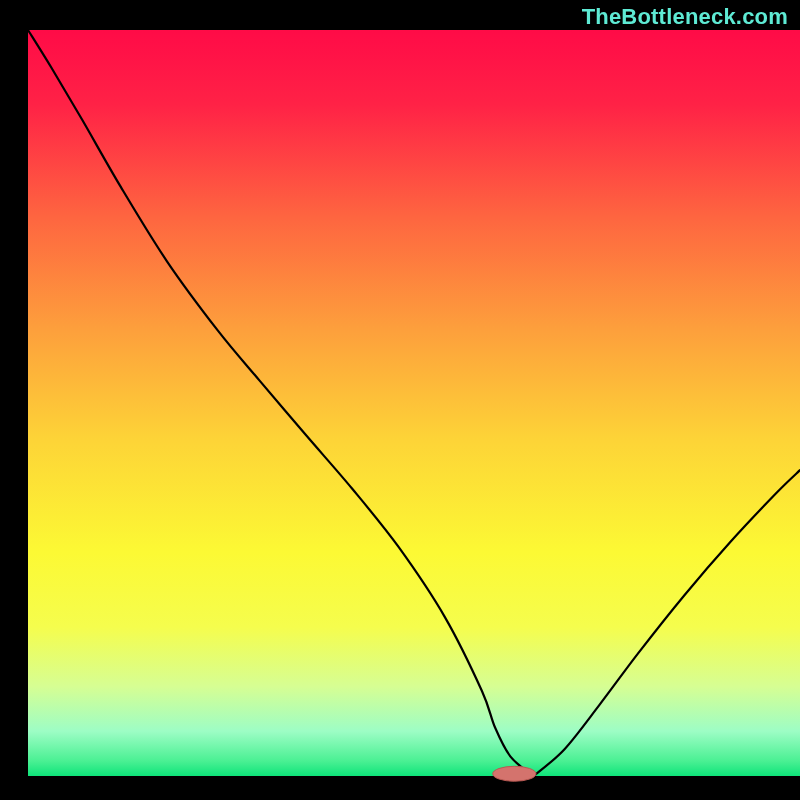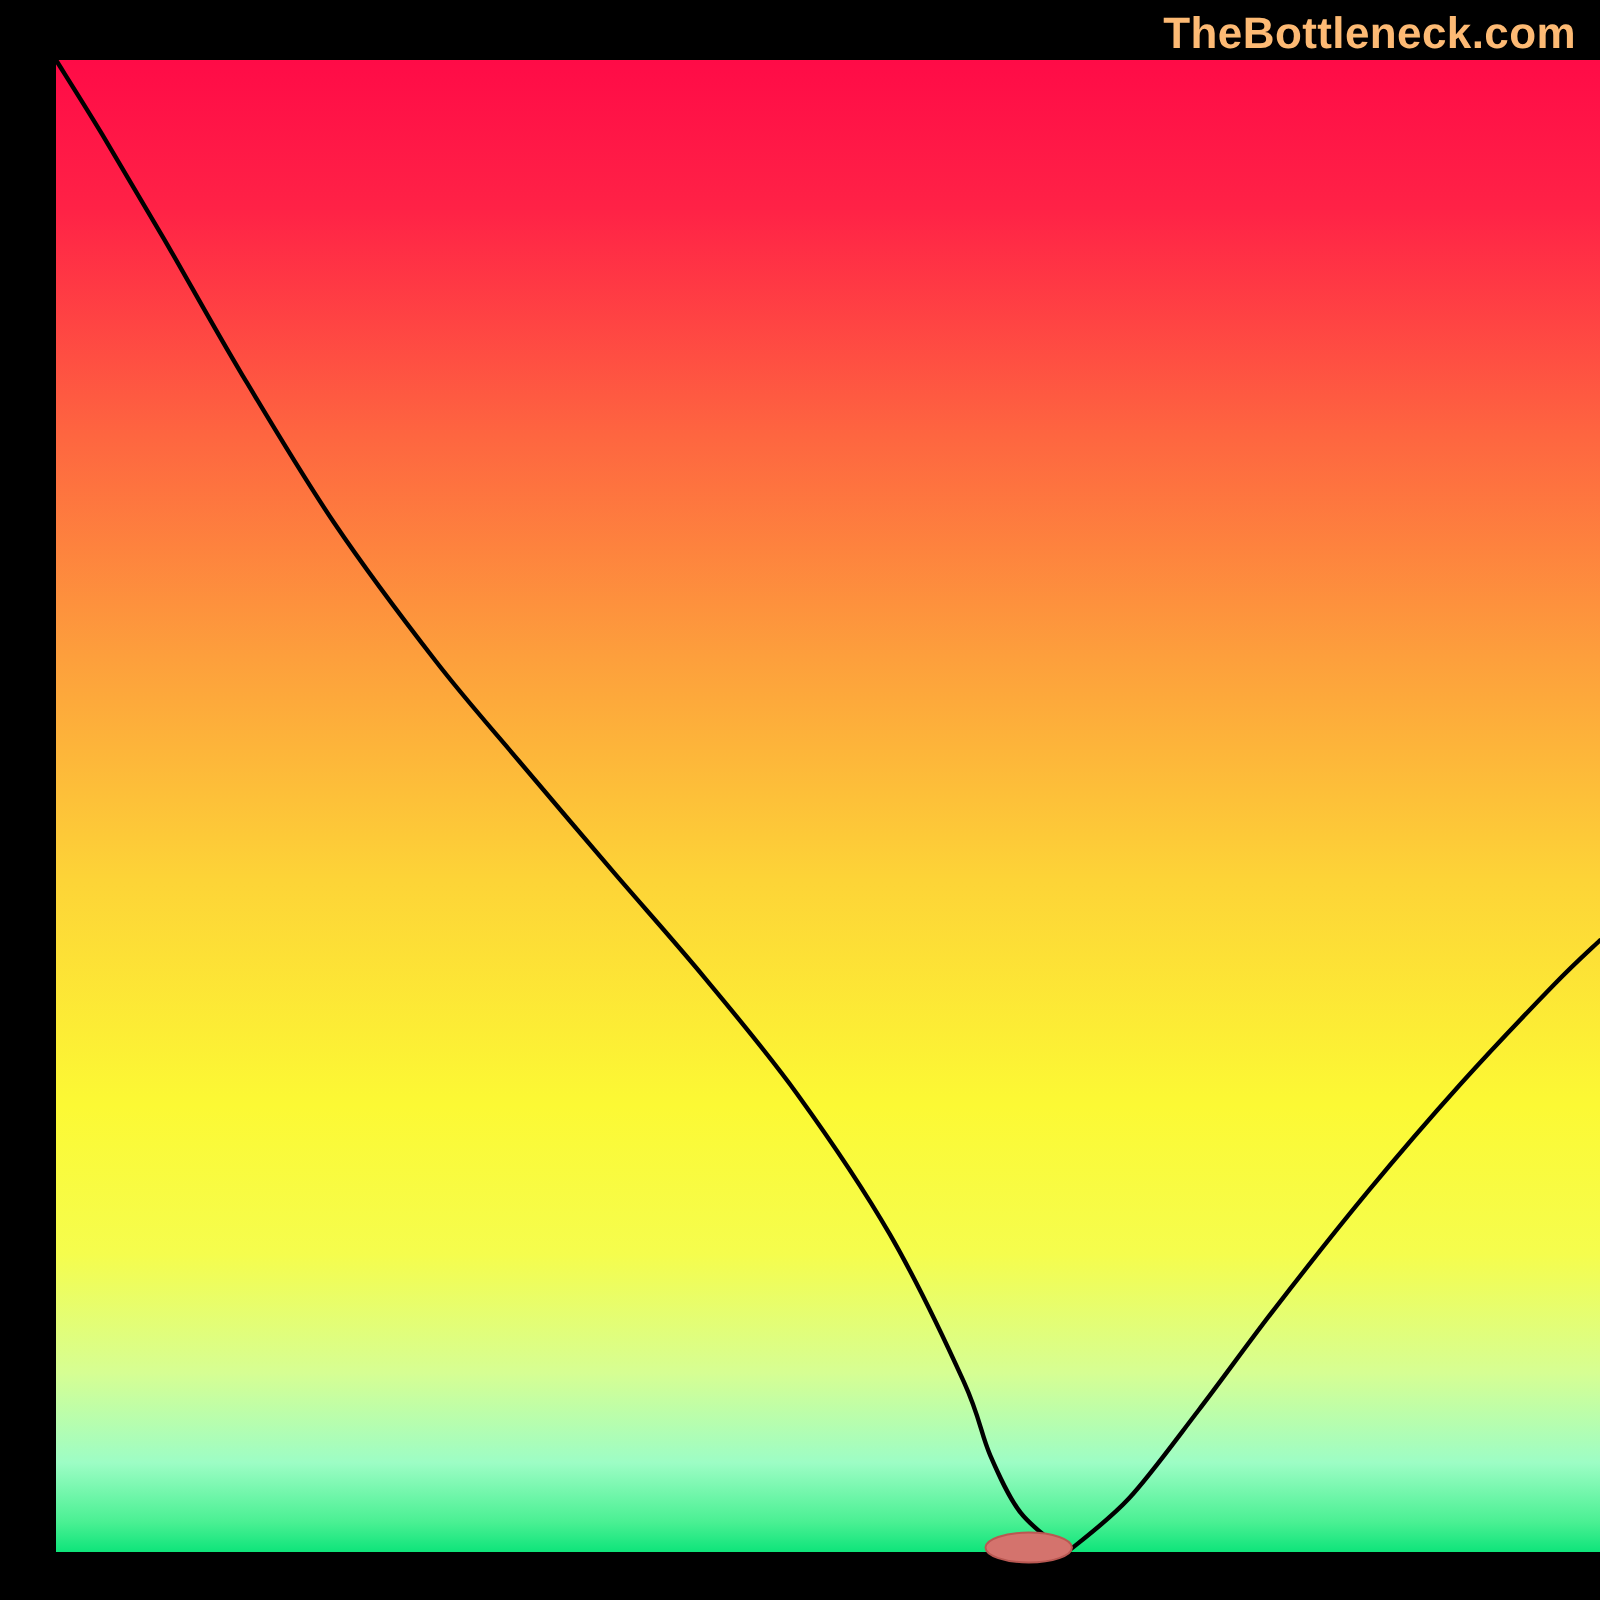--- a/index.html
+++ b/index.html
@@ -10,21 +10,21 @@
     background: #000;
     overflow: hidden;
   }
   .watermark {
     position: absolute;
     top: 4px;
     right: 12px;
     font-family: Arial, Helvetica, sans-serif;
     font-size: 22px;
     font-weight: bold;
-    color: #fdba74;
+    color: #5eead4;
     letter-spacing: 0.2px;
     user-select: none;
   }
   svg { display: block; }
 </style>
 </head>
 <body>
 
 <svg id="chart-svg" width="800" height="800" viewBox="0 0 800 800">
   <defs>

